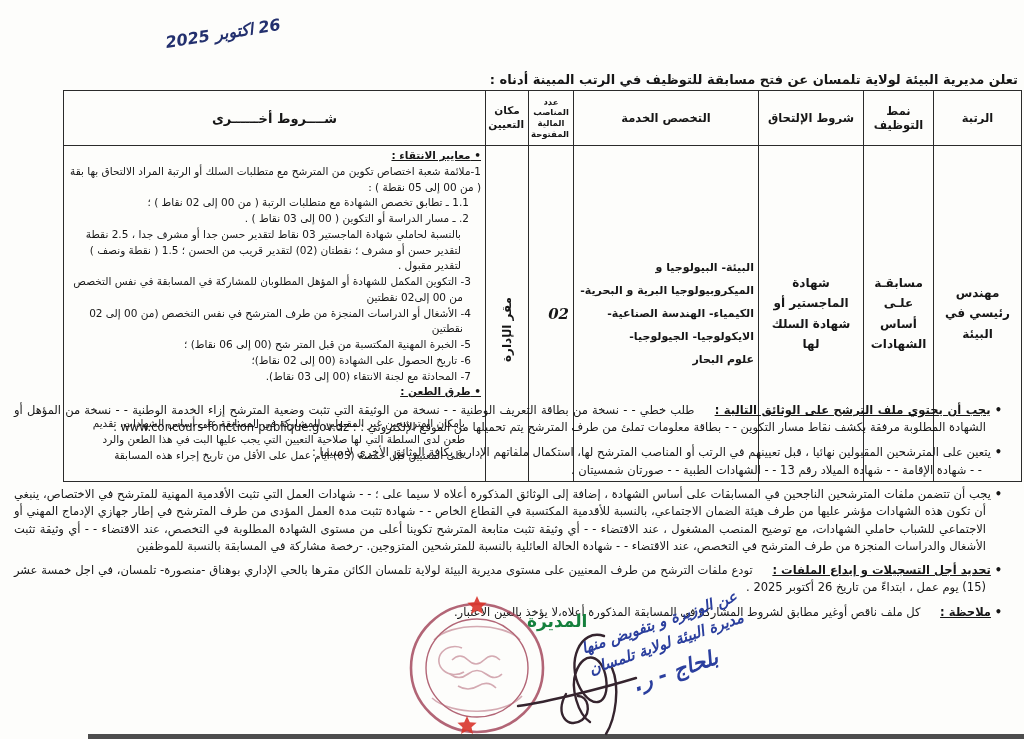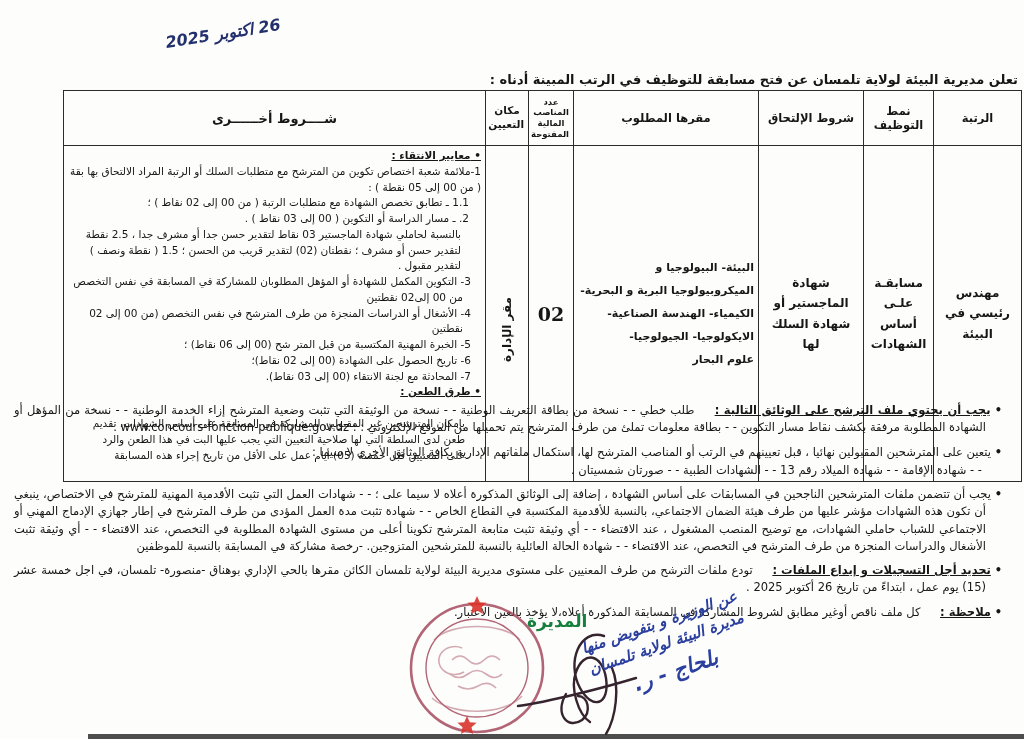--- a/index.html
+++ b/index.html
@@ -36,21 +36,21 @@
   }
   table.main th{font-weight:bold;text-align:center;height:50px;}
   th.h-rank,th.h-mode,th.h-entry,th.h-spec{font-size:11.5px;}
   th.h-pos{font-size:8.5px;line-height:1.25;}
   th.h-loc{font-size:10.5px;line-height:1.3;}
   th.h-other{font-size:13px;letter-spacing:1px;}
   td.c-rank,td.c-mode,td.c-entry{
     text-align:center;font-size:12px;font-weight:bold;line-height:1.7;
   }
   td.c-spec{text-align:right;font-size:11px;font-weight:bold;line-height:2.1;padding:0 8px;}
-  td.c-pos{text-align:center;font-size:19px;font-weight:bold;font-family:"DejaVu Serif",serif;}
+  td.c-pos{text-align:right;font-size:15px;font-weight:bold;font-family:"DejaVu Serif",serif;font-style:italic;}
   td.c-loc{text-align:center;padding:0;}
   .loc-rot{
     transform:rotate(-90deg);white-space:nowrap;
     font-size:12px;font-weight:bold;letter-spacing:1px;
   }
   td.c-other{vertical-align:top;padding:4px 8px 2px 6px;}
   .oc{font-size:10.5px;line-height:1.5;text-align:right;}
   .oc-title{font-weight:bold;text-decoration:underline;}
   .oc-title::before{content:"• ";text-decoration:none;}
   .oc-line{margin:0;}
@@ -104,21 +104,21 @@
       <col style="width:185px">
         <col style="width:45px">
         <col style="width:43px">
       <col style="width:422px">
     </colgroup>
     <thead>
       <tr>
         <th class="h-rank">الرتبة</th>
         <th class="h-mode">نمط التوظيف</th>
         <th class="h-entry">شروط الإلتحاق</th>
-        <th class="h-spec">مقرها المطلوب</th>
+        <th class="h-spec">التخصص الخدمة</th>
         <th class="h-pos">عدد المناصب المالية المفتوحة</th>
         <th class="h-loc">مكان التعيين</th>
         <th class="h-other">شــــروط أخــــــرى</th>
       </tr>
     </thead>
     <tbody>
       <tr style="height:258px">
         <td class="c-rank">مهندس رئيسي في البيئة</td>
         <td class="c-mode">مسابقـة علـى أساس الشهادات</td>
         <td class="c-entry">شهادة الماجستير أو شهادة السلك لها</td>

